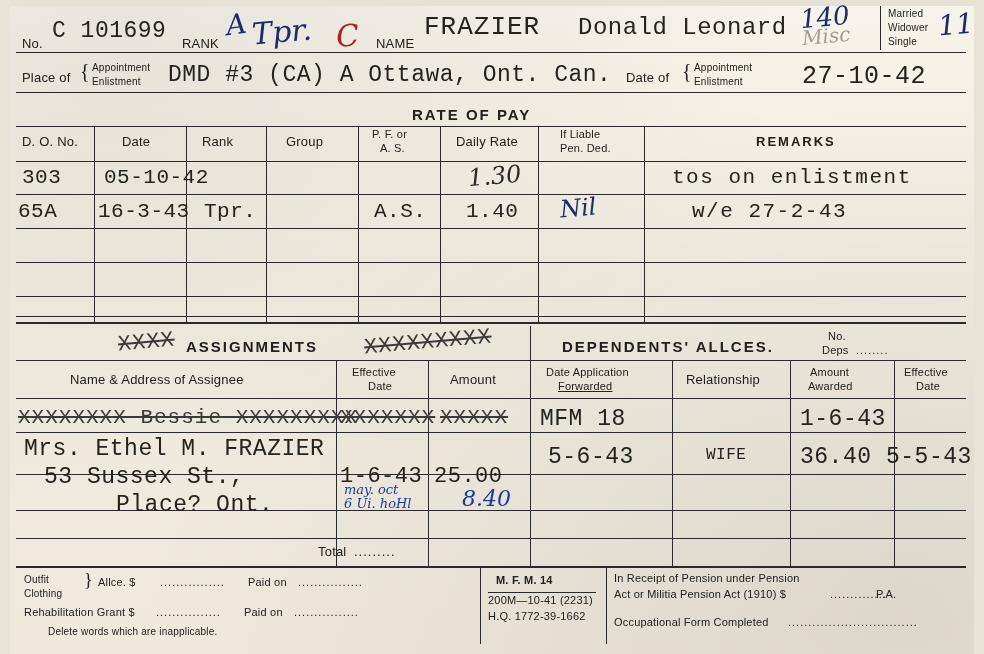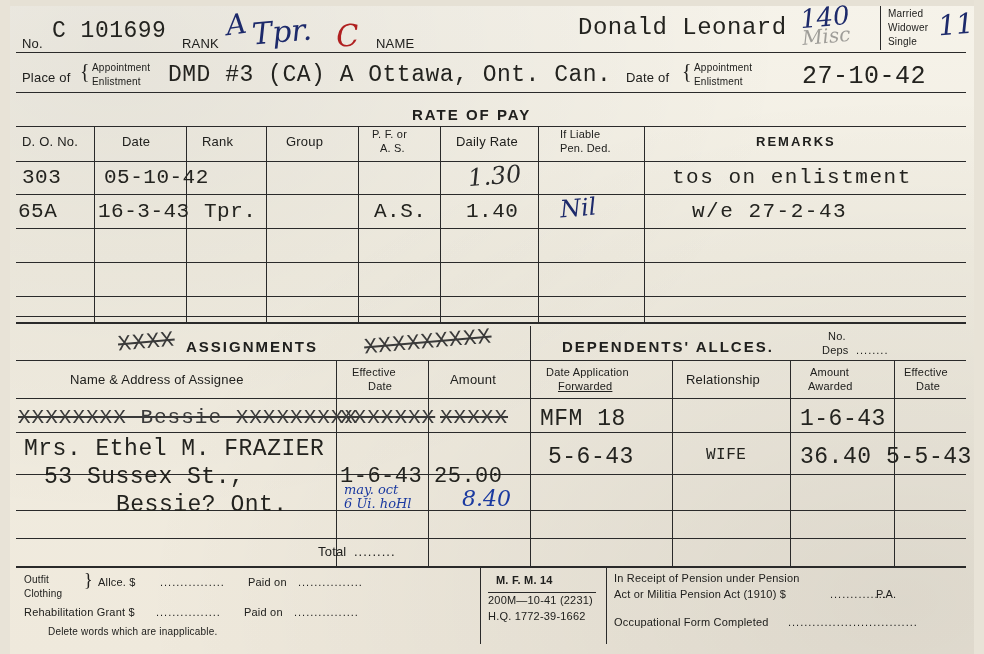--- a/index.html
+++ b/index.html
@@ -145,20 +145,21 @@
 
     <span class="print" style="left:22px;top:36px;">No.</span>
     <span class="type" style="left:52px;top:18px;font-size:23px;">C 101699</span>
 
     <span class="print" style="left:182px;top:36px;">RANK</span>
     <span class="hand rot-8" style="left:226px;top:8px;font-size:28px;">A</span>
     <span class="hand rot-5" style="left:252px;top:14px;font-size:30px;">Tpr.</span>
     <span class="hand red rot-5" style="left:336px;top:18px;font-size:30px;">C</span>
 
     <span class="print" style="left:376px;top:36px;">NAME</span>
+    <span class="type" style="left:424px;top:12px;font-size:26px;letter-spacing:1px;">FRAZIER</span>
     <span class="type" style="left:578px;top:14px;font-size:24px;">Donald Leonard</span>
 
     <span class="hand rot-5" style="left:800px;top:2px;font-size:26px;">140</span>
     <span class="hand pencil rot-5" style="left:802px;top:24px;font-size:20px;opacity:.5;">Misc</span>
     <span class="hand rot-5" style="left:938px;top:8px;font-size:28px;">11</span>
 
     <span class="print tiny" style="left:888px;top:8px;">Married</span>
     <span class="print tiny" style="left:888px;top:22px;">Widower</span>
     <span class="print tiny" style="left:888px;top:36px;">Single</span>
     <span class="vline" style="left:880px;top:6px;height:44px;"></span>
@@ -222,21 +223,21 @@
     <span class="print small" style="left:808px;top:380px;">Awarded</span>
     <span class="print small" style="left:904px;top:366px;">Effective</span>
     <span class="print small" style="left:916px;top:380px;">Date</span>
 
     <span class="strike" style="left:18px;top:406px;font-size:21px;text-decoration:line-through;">XXXXXXXX Bessie XXXXXXXXX</span>
     <span class="strike" style="left:340px;top:406px;font-size:21px;text-decoration:line-through;">XXXXXXX</span>
     <span class="strike" style="left:440px;top:406px;font-size:21px;text-decoration:line-through;">XXXXX</span>
 
     <span class="type" style="left:24px;top:436px;font-size:23px;">Mrs. Ethel M. FRAZIER</span>
     <span class="type" style="left:44px;top:464px;font-size:23px;">53 Sussex St.,</span>
-    <span class="type" style="left:116px;top:492px;font-size:23px;">Bessie? Ont.</span>
+    <span class="type" style="left:116px;top:492px;font-size:23px;">Place? Ont.</span>
 
     <span class="type" style="left:340px;top:464px;font-size:22px;">1-6-43</span>
     <span class="type" style="left:434px;top:464px;font-size:22px;">25.00</span>
     <span class="hand blue" style="left:344px;top:482px;font-size:13px;">may. oct</span>
     <span class="hand blue" style="left:344px;top:496px;font-size:13px;">6 Ui. hoHl</span>
     <span class="hand blue" style="left:462px;top:486px;font-size:22px;">8.40</span>
 
     <span class="print" style="left:318px;top:544px;">Total</span>
     <span class="print dotleader" style="left:354px;top:544px;">.........</span>
 

